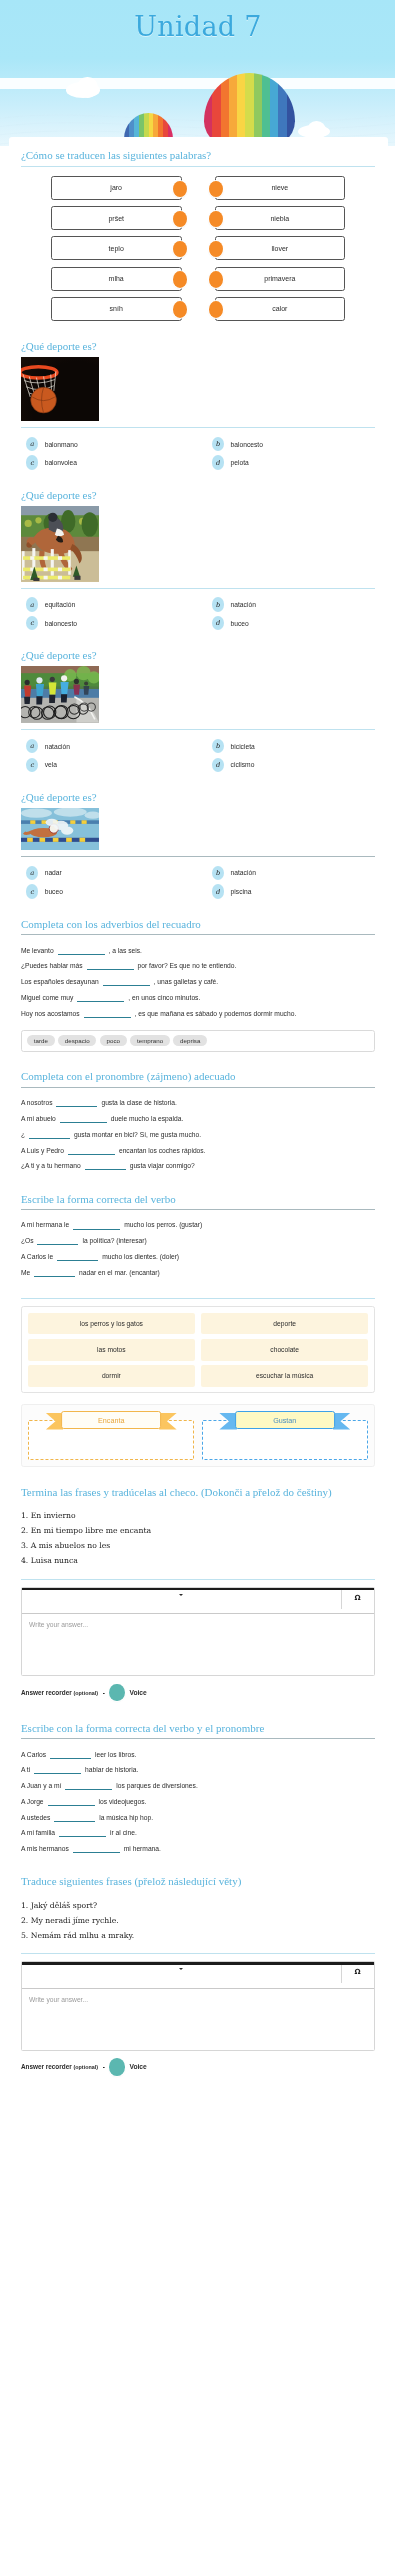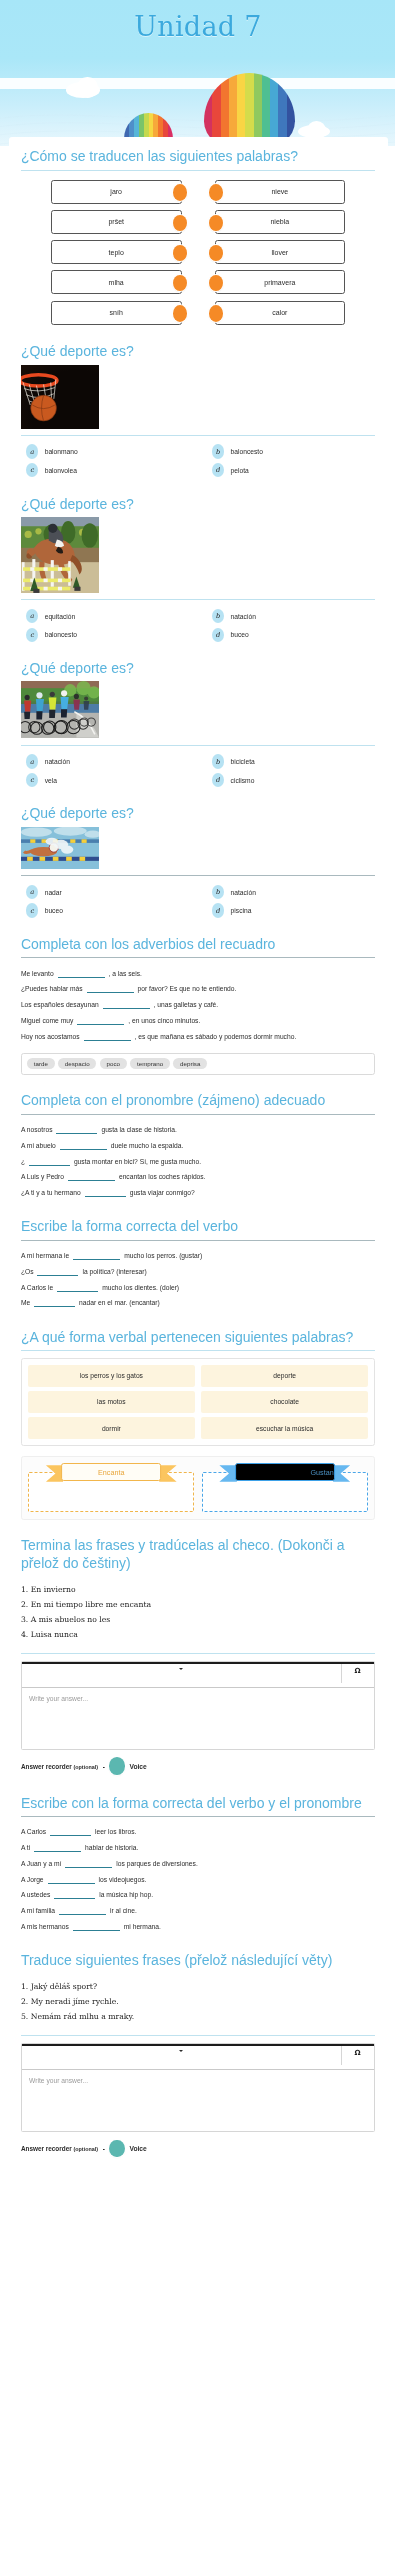--- a/index.html
+++ b/index.html
@@ -61,22 +61,22 @@
     width: 379px;
     margin: -9.3px auto 0 auto;
     background: #ffffff;
     border-radius: 3.1px 3.1px 0 0;
     z-index: 10;
     padding: 11.3px 0 0 0;
   }
   .pad { padding: 0 12.4px; }
 
   .q-title {
-    font-family: Liberation Sans, sans-serif;
-    font-size: 14px;
+    font-family: Liberation Serif, serif;
+    font-size: 11px;
     font-weight: 400;
     color: #5ab4dd;
     margin: 0 0 3.6px 0;
     line-height: 1.28;
   }
   .rule { border-top: 0.5px solid #bfe2ef; margin: 0 0 7.2px 0; }
   .rule-dark { border-top: 0.5px solid #a9b9be; margin: 0 0 7.2px 0; }
   .block { margin: 0 0 17.5px 0; }
 
   
@@ -222,21 +222,21 @@
     position: relative;
     background: #fffdf6;
     border: 1px solid #f2b64c;
     border-radius: 2.6px;
     text-align: center;
     font-size: 7.2px;
     padding: 3.6px 0;
     color: #e8a63c;
     z-index: 3;
   }
-  .dz.blue .ribbon .tag { border-color: #3da1e8; color: #4a8fc0; background: #000000; text-align: right; }
+  .dz.blue .ribbon .tag { border-color: #3da1e8; color: #4a8fc0; background: #fef9c3; }
   .ribbon .wingL, .ribbon .wingR {
     position: absolute; top: 2.1px; width: 17.5px; height: 16.5px; z-index: 1;
     background: #fbc55f;
   }
   .dz.blue .ribbon .wingL, .dz.blue .ribbon .wingR { background: #66b8f0; }
   .ribbon .wingL { left: -15.5px; clip-path: polygon(0 0, 100% 0, 100% 100%, 0 100%, 55% 50%); }
   .ribbon .wingR { right: -15.5px; clip-path: polygon(0 0, 100% 0, 45% 50%, 100% 100%, 0 100%); }
 
   
   .num-list { margin: 9.3px 0 1px 0; padding: 0; list-style: none; }
@@ -755,21 +755,20 @@
       </div>
       <div class="fill-line">
         <span>Me</span>
         <span class="gap w2"></span>
         <span>nadar en el mar. (encantar)</span>
       </div>
     </div>
   </div>
 
   <div class="pad block">
-    <div class="q-title">¿A qué forma verbal pertenecen siguientes palabras?</div>
     <div class="rule"></div>
     <div class="cat-box">
       <div class="cat-item">los perros y los gatos</div>
       <div class="cat-item">deporte</div>
       <div class="cat-item">las motos</div>
       <div class="cat-item">chocolate</div>
       <div class="cat-item">dormir</div>
       <div class="cat-item">escuchar la música</div>
     </div>
     <div class="dz-wrap">

